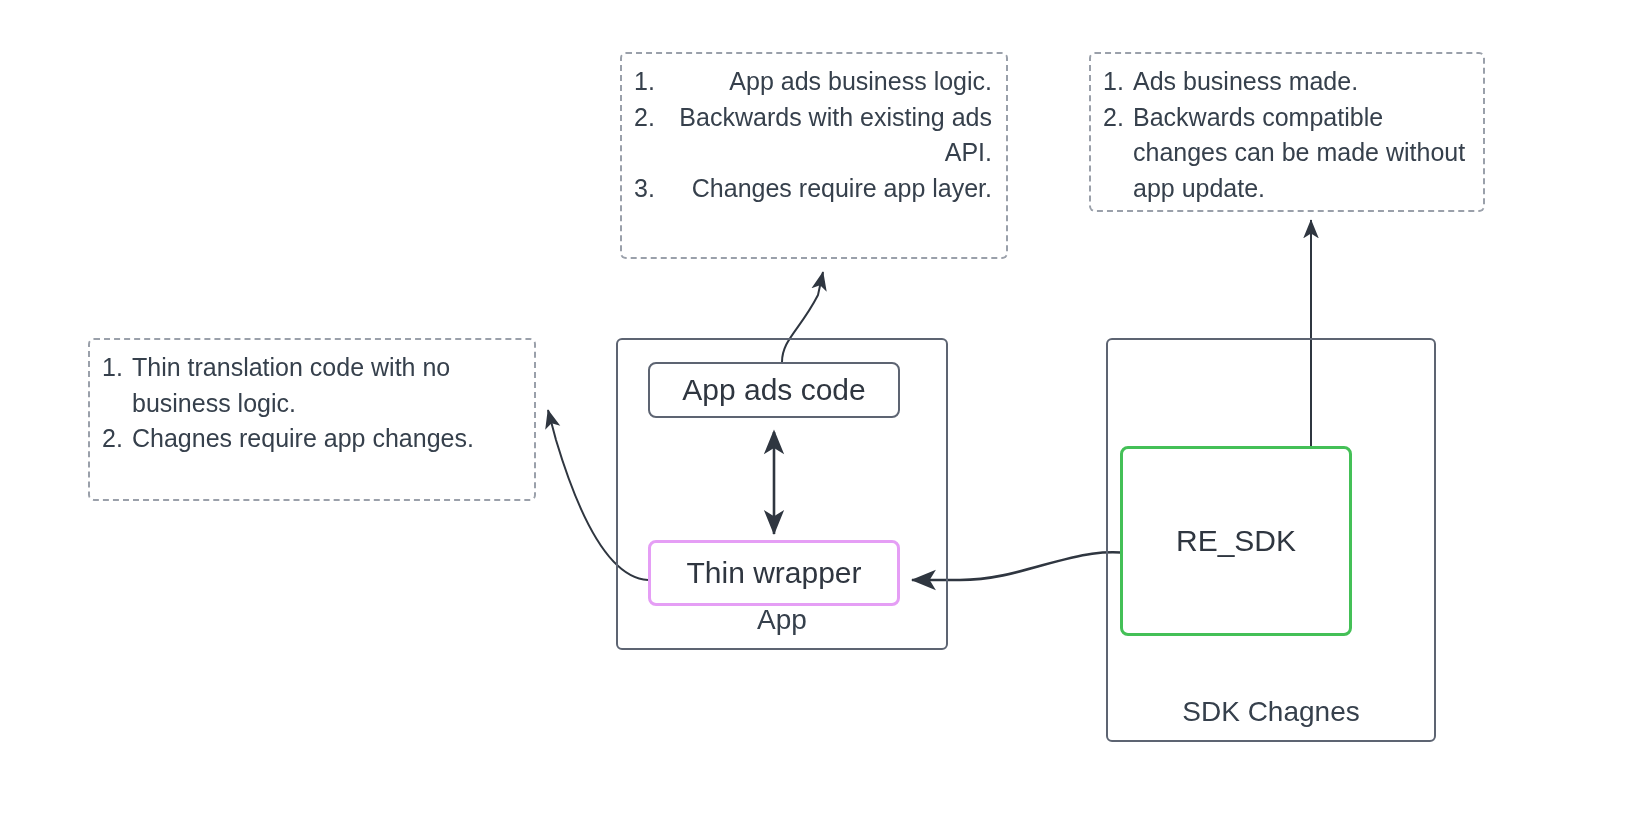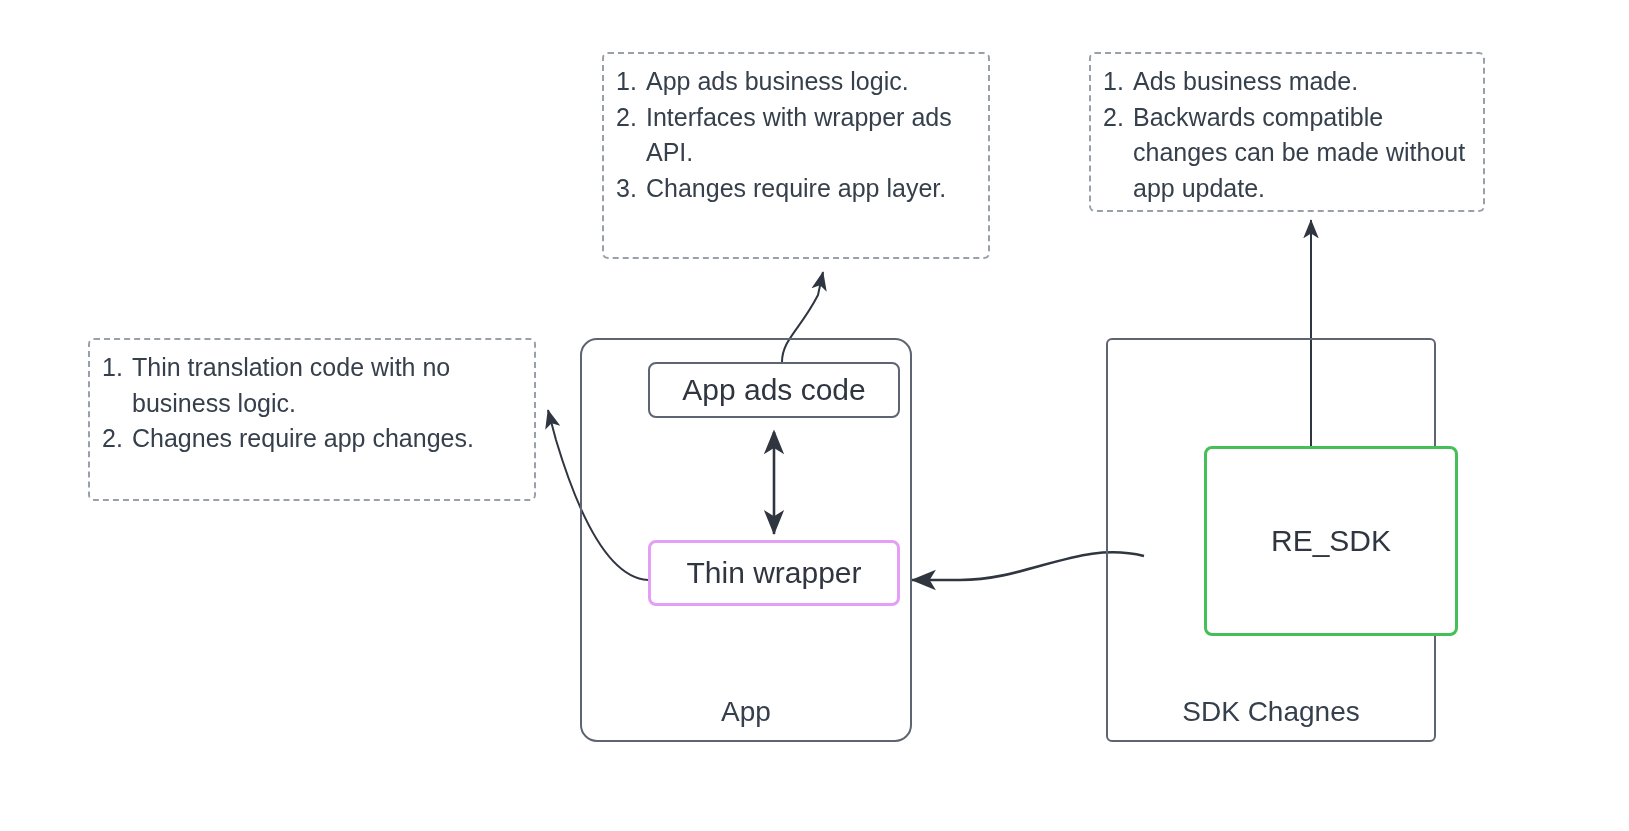--- a/index.html
+++ b/index.html
@@ -55,21 +55,21 @@
   .note li::before {
     content: counter(noteitem) ".";
     position: absolute;
     left: 0;
     top: 0;
     width: 26px;
     text-align: left;
     color: #36404c;
   }
 
-  #note-top-left   { left: 602px;  top: 52px;  width: 388px; height: 207px; }
+  #note-top-left   { left: 620px;  top: 52px;  width: 388px; height: 207px; text-align: right; }
   #note-top-right  { left: 1089px; top: 52px;  width: 396px; height: 160px; }
   #note-left       { left: 88px;   top: 338px; width: 448px; height: 163px; }
 
   
   .container {
     position: absolute;
     box-sizing: border-box;
     border: 2px solid #5d6472;
     border-radius: 6px;
     background: transparent;
@@ -77,21 +77,21 @@
   .container-label {
     position: absolute;
     left: 0;
     right: 0;
     bottom: 12px;
     text-align: center;
     font-size: 28px;
     color: #36404c;
     white-space: nowrap;
   }
-  #container-app { left: 580px;  top: 338px; width: 332px; height: 404px; border-radius: 17px; }
+  #container-app { left: 616px;  top: 338px; width: 332px; height: 312px; }
   #container-sdk { left: 1106px; top: 338px; width: 330px; height: 404px; }
 
   
   .node {
     position: absolute;
     box-sizing: border-box;
     display: flex;
     align-items: center;
     justify-content: center;
     border-radius: 8px;
@@ -102,21 +102,21 @@
   }
   #node-app-ads-code {
     left: 648px; top: 362px; width: 252px; height: 56px;
     border: 2px solid #5d6472;
   }
   #node-thin-wrapper {
     left: 648px; top: 540px; width: 252px; height: 66px;
     border: 3px solid #e59ef5;
   }
   #node-re-sdk {
-    left: 1204px; top: 446px; width: 254px; height: 190px;
+    left: 1120px; top: 446px; width: 232px; height: 190px;
     border: 3px solid #44c057;
     font-size: 30px;
   }
 </style>
 </head>
 <body>
 
 <div id="canvas">
 
   <svg id="edges" viewBox="0 0 1629 831">
@@ -136,21 +136,21 @@
     <path d="M 648,580 C 610,578 580,520 556,440 L 548,410" fill="none" stroke="#2f3640" stroke-width="2" marker-end="url(#arrowEnd)"></path>
 
     <path d="M 1144,556 C 1080,540 1030,580 960,580 L 912,580" fill="none" stroke="#2f3640" stroke-width="2.6" marker-end="url(#arrowEnd)"></path>
 
     <line x1="1311" y1="446" x2="1311" y2="220" stroke="#2f3640" stroke-width="2" marker-end="url(#arrowEnd)"></line>
   </svg>
 
   <div class="note" id="note-top-left">
     <ol>
       <li>App ads business logic.</li>
-      <li>Interfaces with wrapper ads API.</li>
+      <li>Backwards with existing ads API.</li>
       <li>Changes require app layer.</li>
     </ol>
   </div>
 
   <div class="note" id="note-top-right">
     <ol>
       <li>Ads business made.</li>
       <li>Backwards compatible changes can be made without app update.</li>
     </ol>
   </div>

